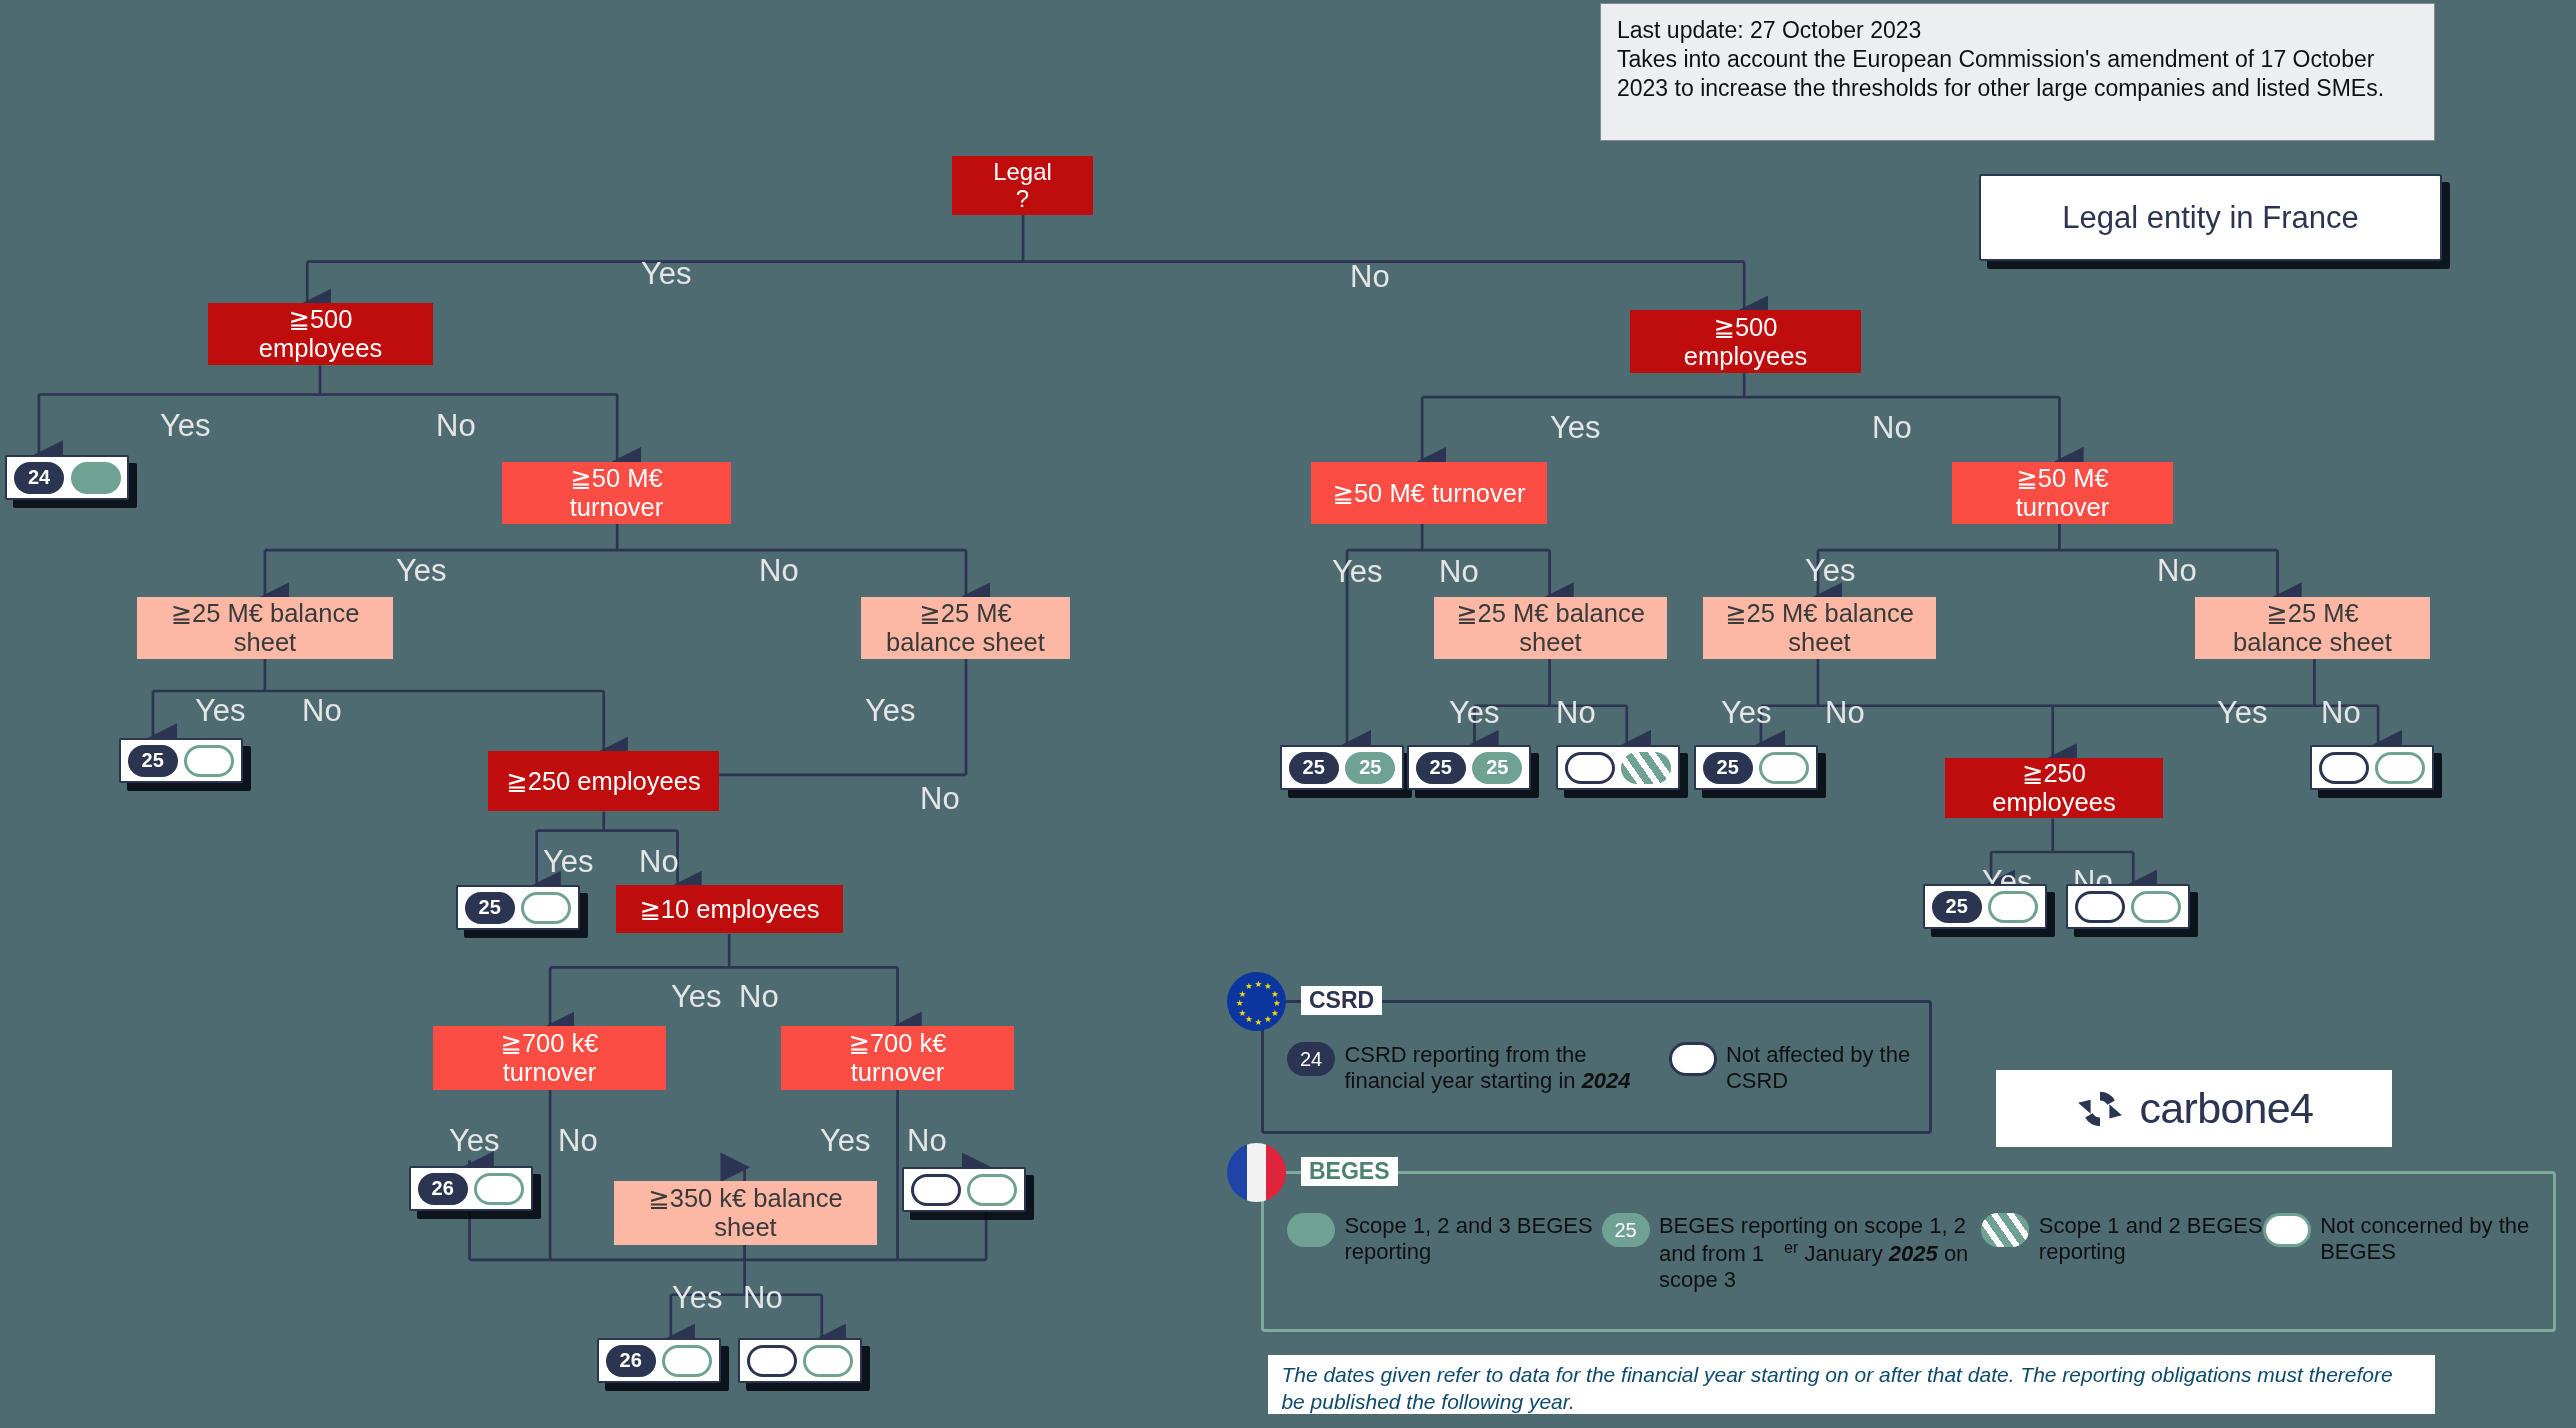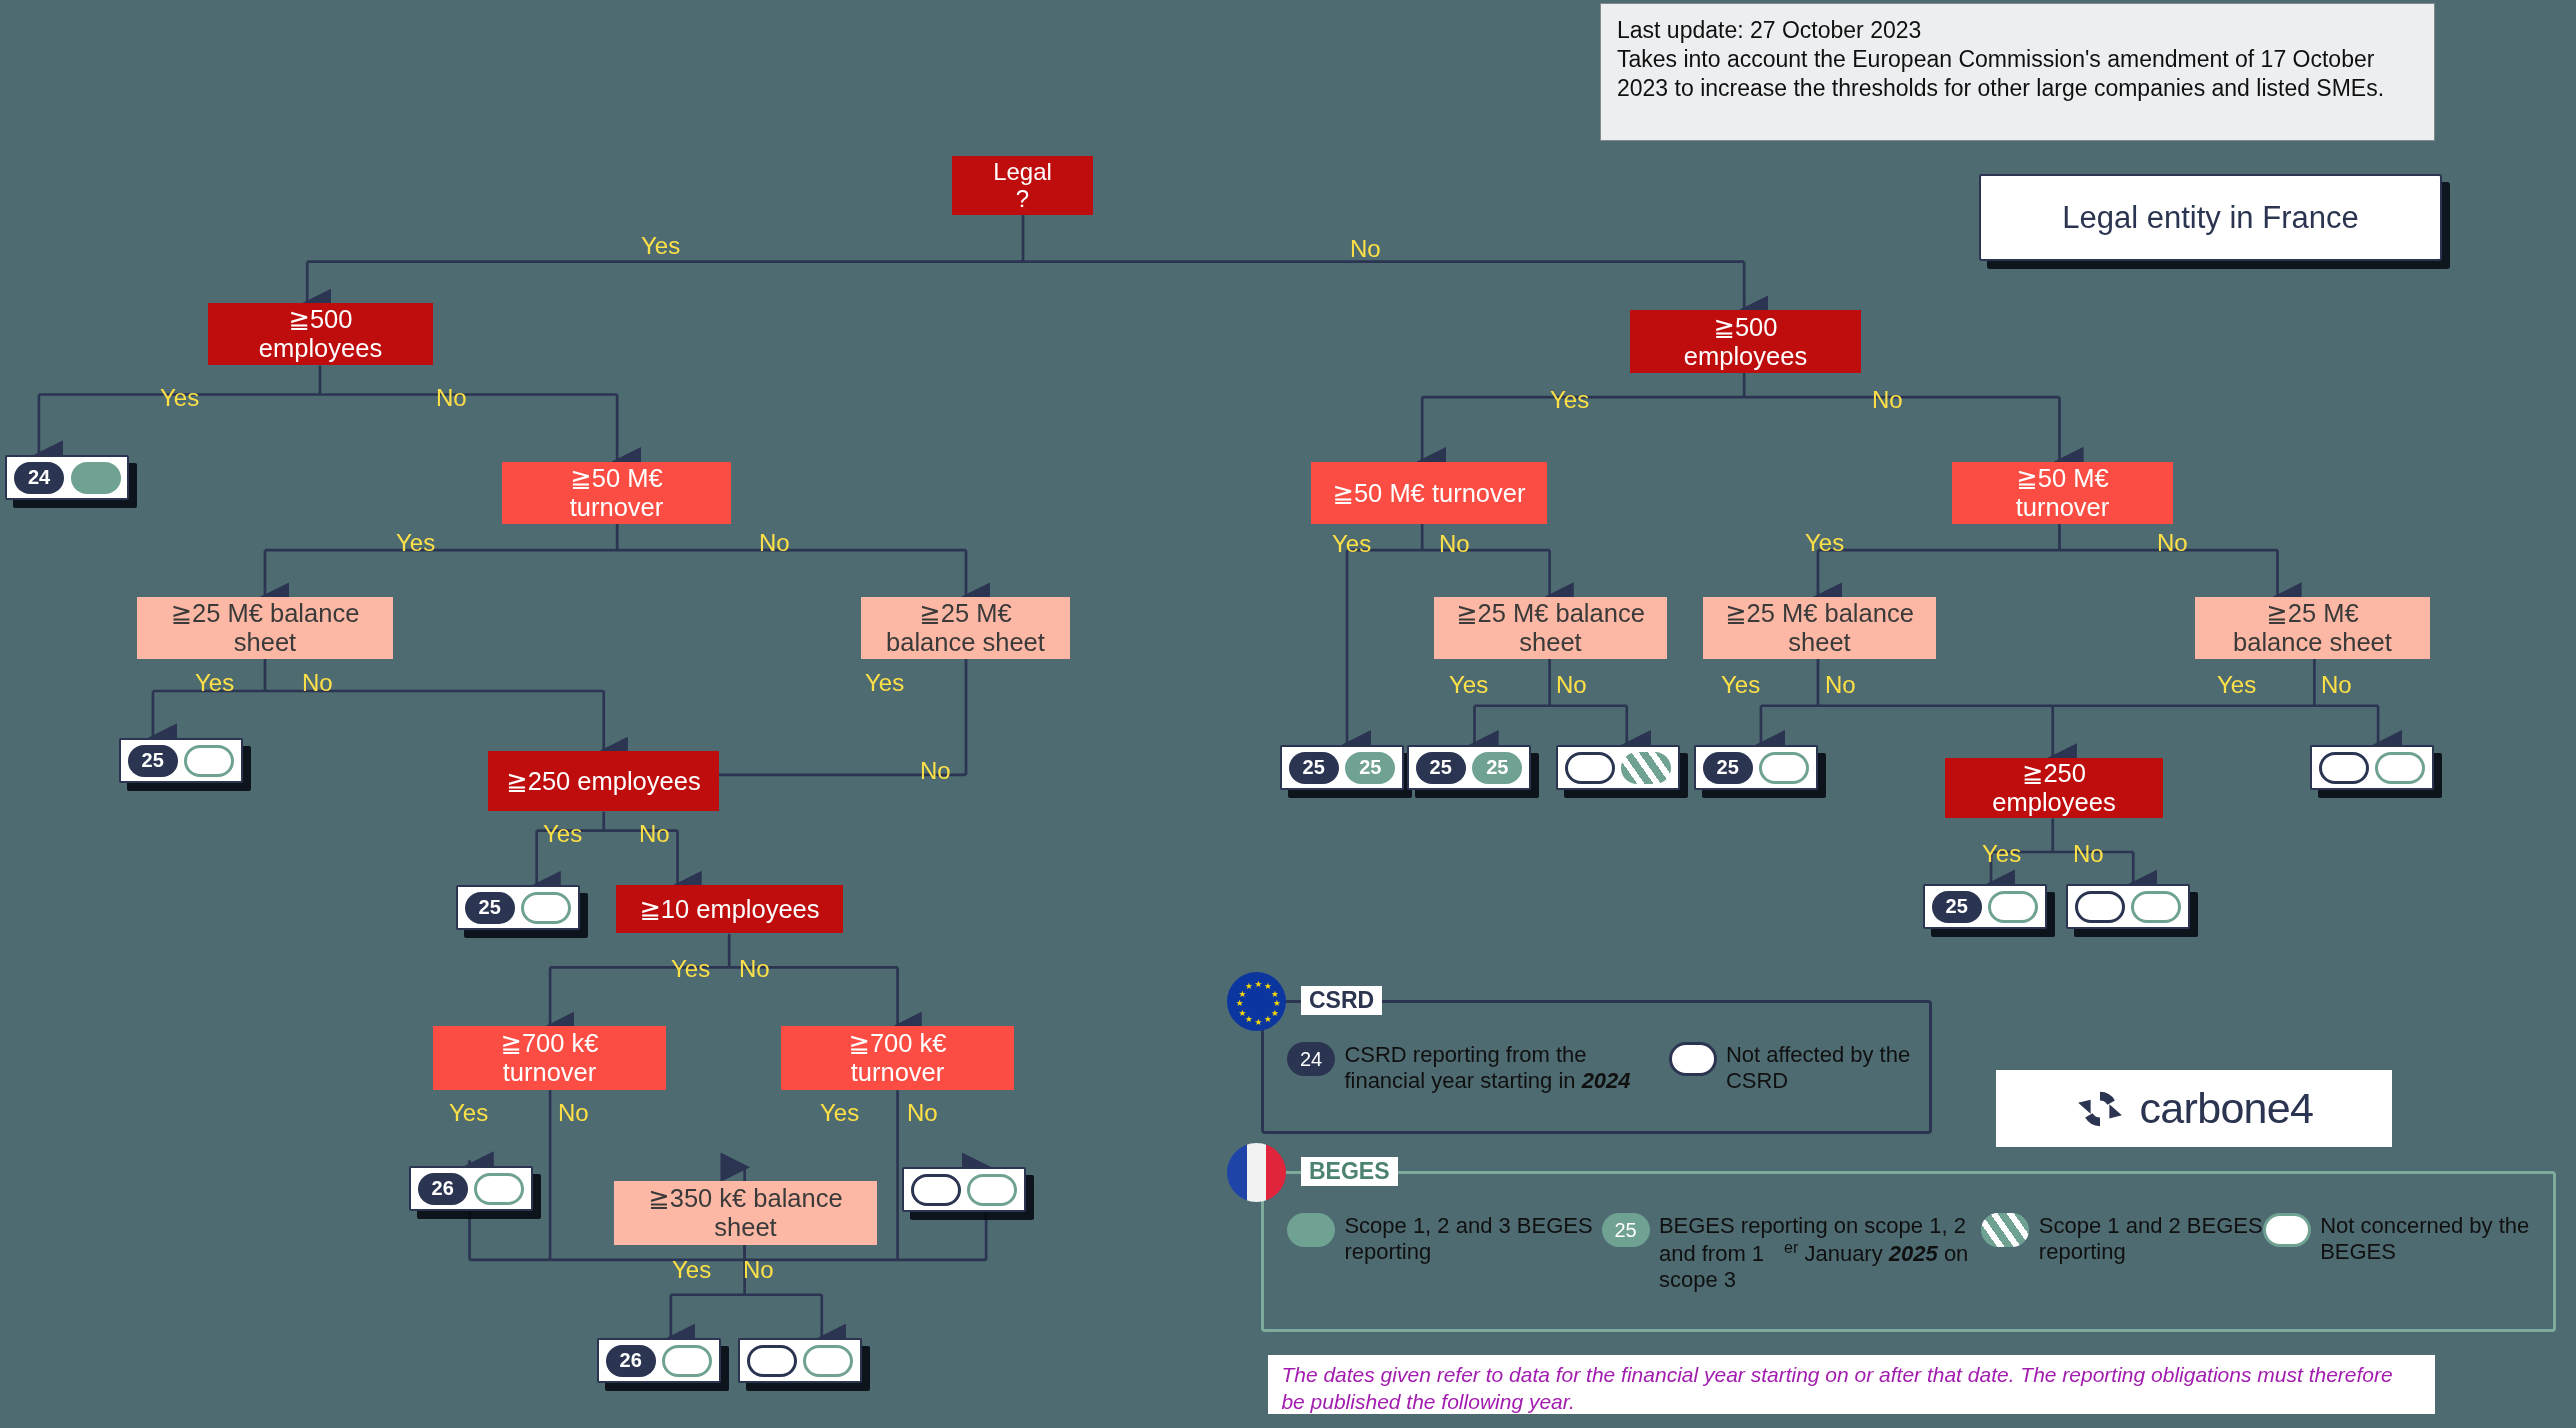--- a/index.html
+++ b/index.html
@@ -22,23 +22,24 @@
     line-height:1.12;
     padding:2.7px 5.4px;
   }
   .n-dark{background:#bf0d0d;color:#ffffff;}
   .n-mid{background:#fb4d43;color:#ffffff;}
   .n-light{background:#fcb8a4;color:#3a3a3a;}
 
   
   .elabel{
     position:absolute;
-    color:#fde047;
-    font-size:24px;
+    color:#e5e5e5;
+    font-size:31px;
     white-space:nowrap;
+    margin-top:24px;
   }
 
   
   .chip{
     position:absolute;
     background:#ffffff;
     border:2px solid #2b3450;
     border-radius:2px;
     box-shadow:8px 8px 0 0 rgba(5,8,15,.88);
     display:flex;align-items:center;
@@ -81,21 +82,21 @@
   #logo-box{
     left:1996px;top:1070px;width:396px;height:77px;
     background:#ffffff;
     display:flex;align-items:center;justify-content:center;gap:14.8px;
   }
   #logo-box .logo-text{font-size:43px;color:#2b3450;letter-spacing:-0.7px;font-weight:500;}
   #footnote{
     left:1268px;top:1355px;width:1167px;height:59px;
     background:#ffffff;
     padding:6.7px 13.4px;
-    font-style:italic;font-size:21px;color:#a21caf;line-height:1.28;
+    font-style:italic;font-size:21px;color:#0c4a6e;line-height:1.28;
   }
 
   
   .legend{
     position:absolute;box-sizing:border-box;
   }
   #legend-csrd{
     left:1261px;top:1000px;width:671px;height:134px;
     border:3.4px solid #2b3450;border-radius:4px;
   }

